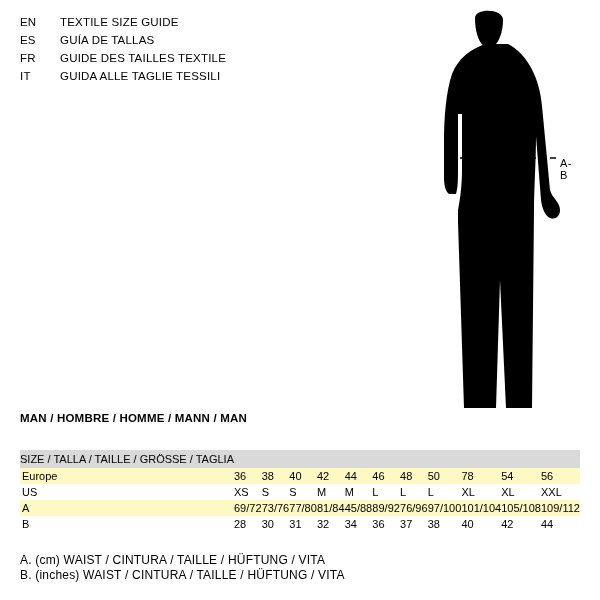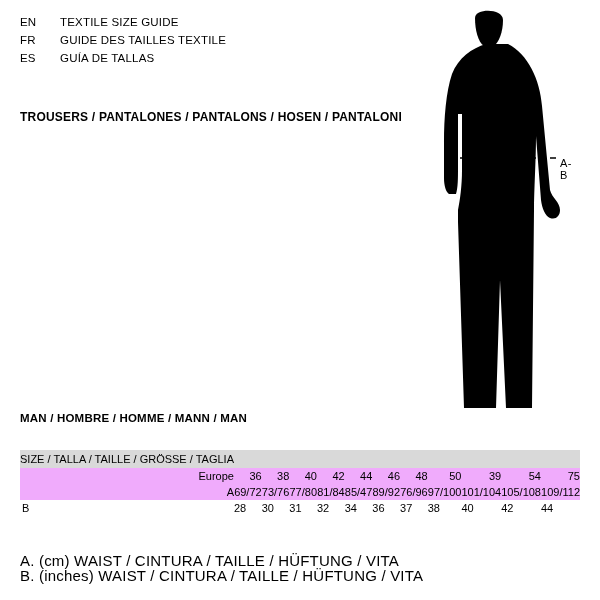--- a/index.html
+++ b/index.html
@@ -88,60 +88,62 @@
     padding: 2px 0 2px 0;
     text-align: left;
     white-space: nowrap;
   }
   table.size-table tr.header-row td {
     background: #d9d9d9;
     font-weight: normal;
     padding: 3px 0 3px 0;
   }
   table.size-table tr.shaded td {
-    background: #f0abfc;
-    text-align: right;
+    background: #fef9c3;
   }
   table.size-table td.label-col {
     width: 88px;
     padding-left: 2px;
   }
   table.size-table td.val {
     width: 42px;
   }
   .notes {
     position: absolute;
     left: 20px;
     top: 553px;
-    font-size: 15px;
+    font-size: 12px;
     line-height: 15px;
     letter-spacing: 0.2px;
   }
 </style>
 </head>
 <body>
 
 <div class="page">
 
   <div class="lang-block">
     <div class="lang-row">
       <div class="lang-code">EN</div>
       <div class="lang-text">TEXTILE SIZE GUIDE</div>
     </div>
     <div class="lang-row">
+      <div class="lang-code">ES</div>
+      <div class="lang-text">GUÍA DE TALLAS</div>
+    </div>
+    <div class="lang-row">
       <div class="lang-code">FR</div>
       <div class="lang-text">GUIDE DES TAILLES TEXTILE</div>
     </div>
     <div class="lang-row">
-      <div class="lang-code">ES</div>
-      <div class="lang-text">GUÍA DE TALLAS</div>
+      <div class="lang-code">IT</div>
+      <div class="lang-text">GUIDA ALLE TAGLIE TESSILI</div>
     </div>
   </div>
 
-  <div class="section-title">TROUSERS / PANTALONES / PANTALONS / HOSEN / PANTALONI</div>
 
   <div class="figure-wrap">
     <svg width="200" height="400" viewBox="0 0 200 400">
 
       <path d="M75,8 C75,-2 103,-2 103,10 C103,22 99,32 94,36 L84,36 C78,32 75,20 75,8 Z" fill="#000000"></path>
 
       <path d="M86,34
                C72,38 58,48 52,64
                C46,82 44,108 44,132
                L44,168
@@ -191,31 +193,45 @@
       <tr class="shaded">
         <td class="label-col">Europe</td>
         <td class="val">36</td>
         <td class="val">38</td>
         <td class="val">40</td>
         <td class="val">42</td>
         <td class="val">44</td>
         <td class="val">46</td>
         <td class="val">48</td>
         <td class="val">50</td>
-        <td class="val">39</td>
+        <td class="val">78</td>
         <td class="val">54</td>
-        <td class="val">75</td>
+        <td class="val">56</td>
+      </tr>
+      <tr>
+        <td class="label-col">US</td>
+        <td class="val">XS</td>
+        <td class="val">S</td>
+        <td class="val">S</td>
+        <td class="val">M</td>
+        <td class="val">M</td>
+        <td class="val">L</td>
+        <td class="val">L</td>
+        <td class="val">L</td>
+        <td class="val">XL</td>
+        <td class="val">XL</td>
+        <td class="val">XXL</td>
       </tr>
       <tr class="shaded">
         <td class="label-col">A</td>
         <td class="val">69/72</td>
         <td class="val">73/76</td>
         <td class="val">77/80</td>
         <td class="val">81/84</td>
-        <td class="val">85/47</td>
+        <td class="val">45/88</td>
         <td class="val">89/92</td>
         <td class="val">76/96</td>
         <td class="val">97/100</td>
         <td class="val">101/104</td>
         <td class="val">105/108</td>
         <td class="val">109/112</td>
       </tr>
       <tr>
         <td class="label-col">B</td>
         <td class="val">28</td>

